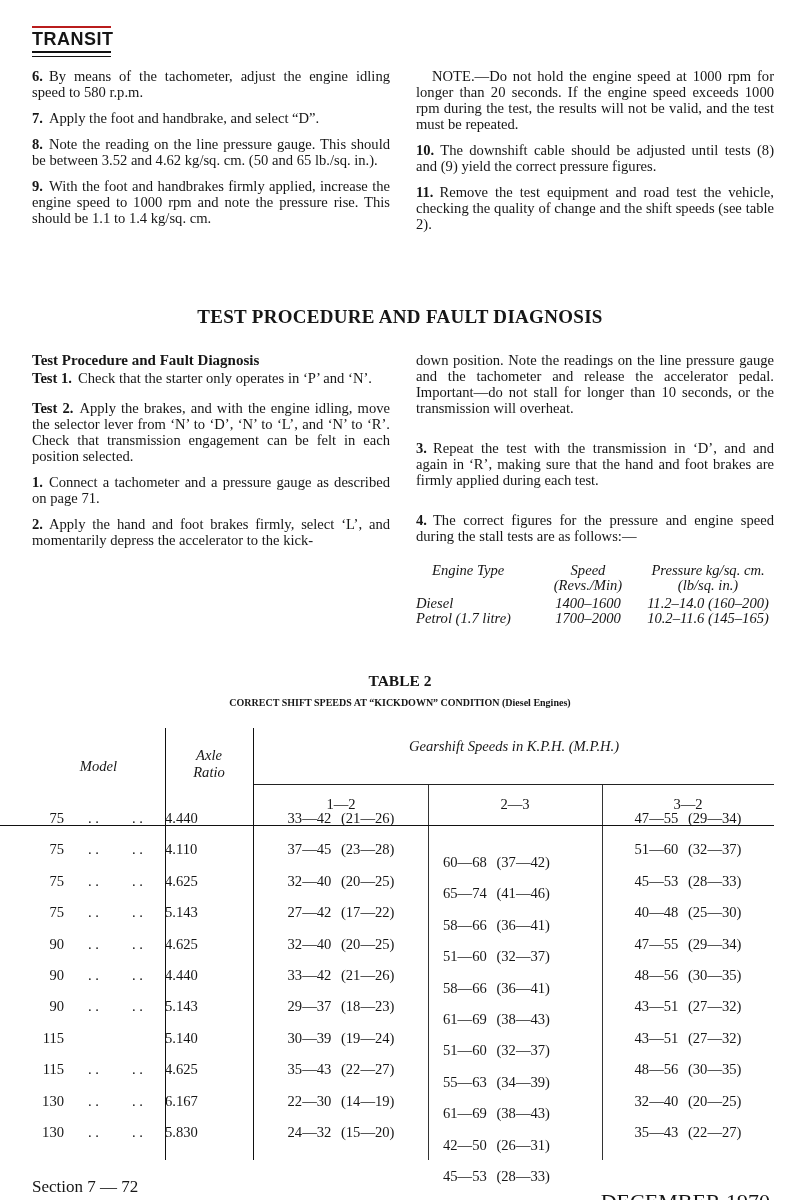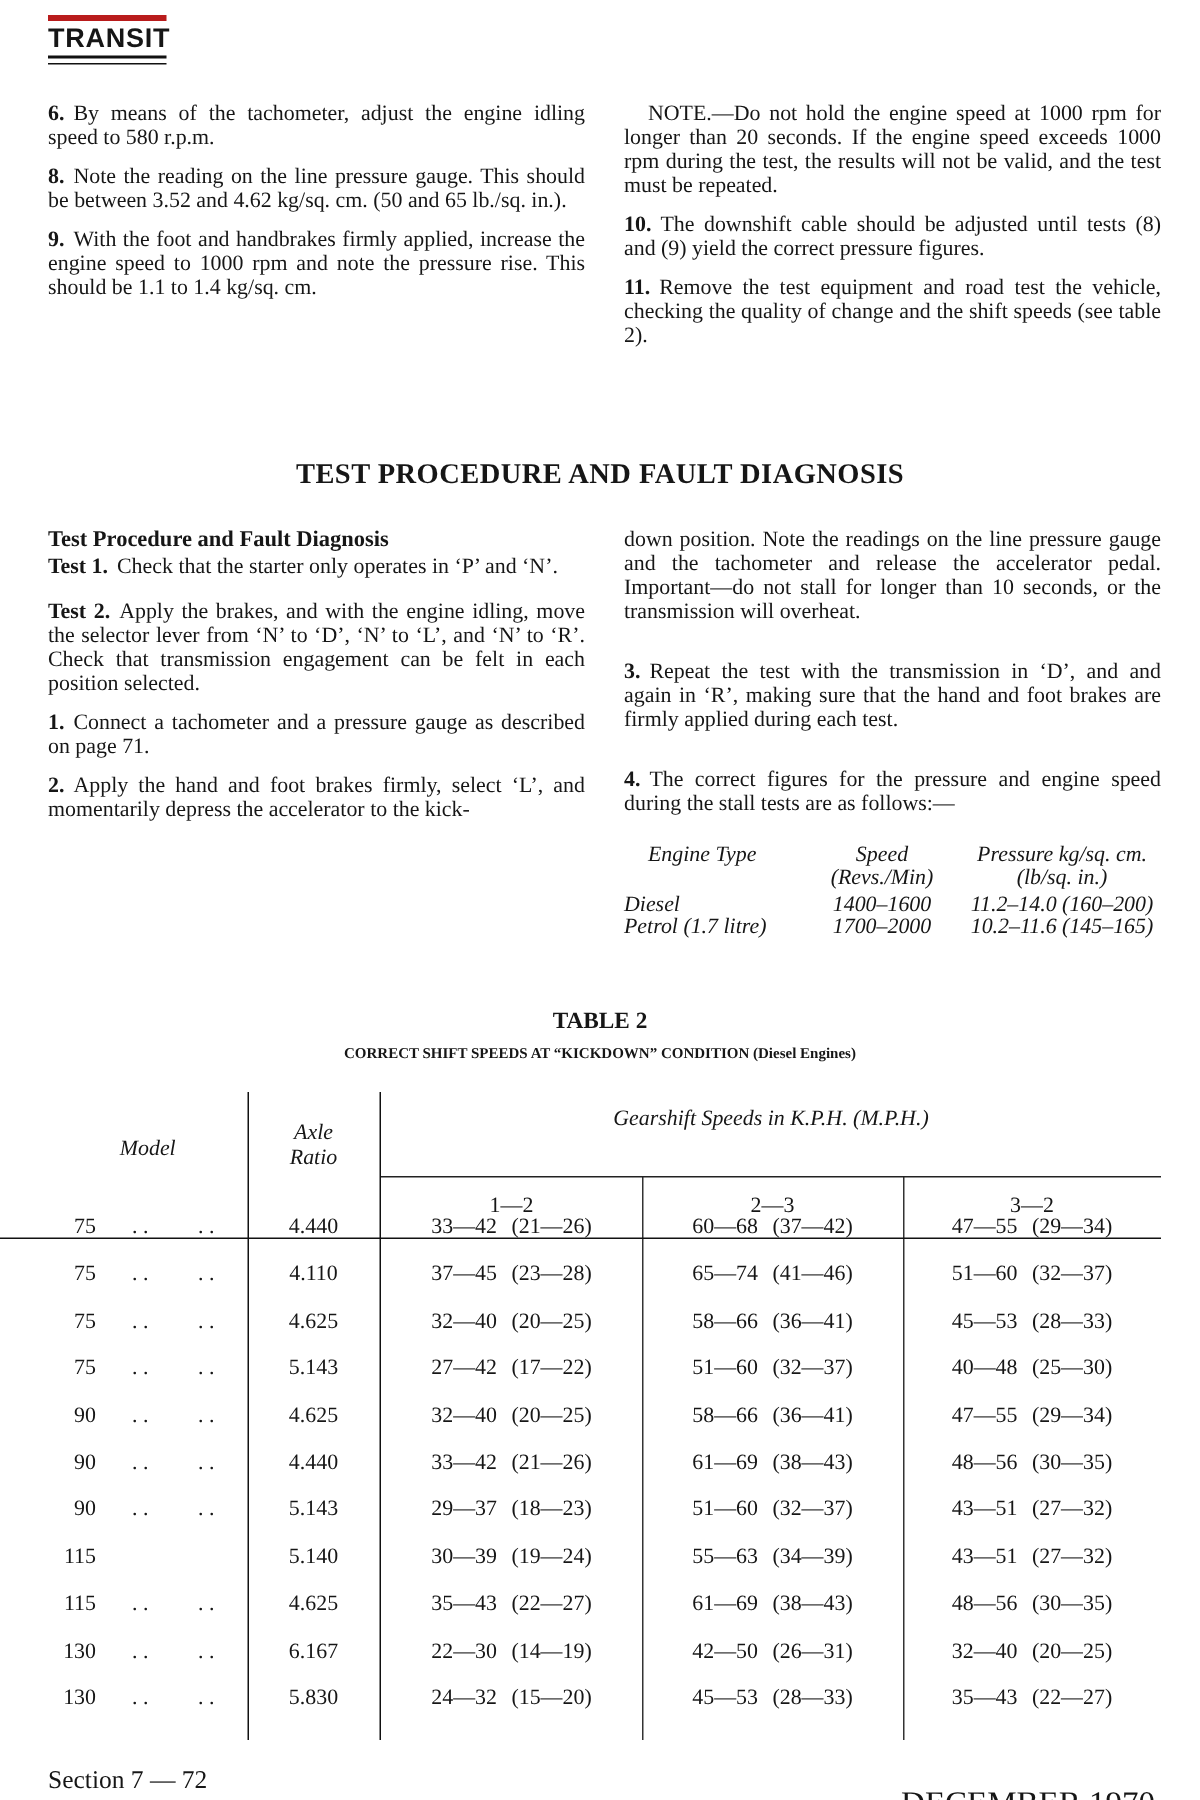--- a/index.html
+++ b/index.html
@@ -2,22 +2,22 @@
 <html><head>
   <meta charset="utf-8">
   <style>
     html, body { margin: 0; padding: 0; background: #ffffff; }
     body {
       width: 800px; height: 1200px; position: relative; overflow: hidden;
       font-family: "Liberation Serif", "DejaVu Serif", serif;
       color: #161616;
     }
     .running-head {
-      position: absolute; left: 32px; top: 10px; width: 79px;
-      border-top: 4px solid #b91c1c; border-bottom: 2px solid #111;
+      position: absolute; left: 32px; top: 26px; width: 79px;
+      border-top: 2px solid #b91c1c; border-bottom: 2px solid #111;
       padding: 1px 0 2px 0;
     }
     .running-head span {
       font-family: "Liberation Sans", "DejaVu Sans", sans-serif;
       font-weight: bold; font-size: 18px; letter-spacing: 0.5px; line-height: 20px;
       display: block;
     }
     .running-head::after {
       content: ""; display: block; position: absolute; left: 0; right: 0;
       bottom: -6px; border-bottom: 1px solid #111;
@@ -69,36 +69,37 @@
     .th-g { font-style: normal; top: 68px; }
     .th-g1 { left: 222px; width: 174px; }
     .th-g2 { left: 396px; width: 174px; }
     .th-g3 { left: 570px; width: 172px; }
     .tbody { position: absolute; left: 0; top: 82px; width: 742px; }
     .trow { position: absolute; left: 0; width: 742px; height: 20px; }
     .trow span { position: absolute; top: 0; }
     .t-model { left: -8px; width: 40px; }
     .t-dots1 { left: 56px; }
     .t-dots2 { left: 100px; }
-    .t-axle { left: 133px; width: 88px; text-align: center; }
+    .t-axle { left: 133px; width: 88px; }
     .t-g1 { left: 222px; width: 174px; text-align: center; word-spacing: 6px; }
-    .t-g2 { left: 396px; width: 174px; text-align: center; word-spacing: 6px; }
+    .t-g2 { left: 411px; width: 174px; text-align: left; word-spacing: 6px; margin-top: 44px; }
     .t-g3 { left: 570px; width: 172px; text-align: center; word-spacing: 6px; }
     .footer-left { position: absolute; left: 32px; top: 1177px; font-size: 17px; }
     .footer-right { position: absolute; right: 30px; top: 1189px; font-size: 22px; }
   </style>
 </head>
 <body>
 
 <div class="running-head">
   <span>TRANSIT</span>
 </div>
 
 <div class="col col-left-top">
   <p><span class="num">6.</span><span>By means of the tachometer, adjust the engine idling speed to 580 r.p.m.</span></p>
+  <p><span class="num">7.</span><span>Apply the foot and handbrake, and select “D”.</span></p>
   <p><span class="num">8.</span><span>Note the reading on the line pressure gauge. This should be between 3.52 and 4.62 kg/sq. cm. (50 and 65 lb./sq. in.).</span></p>
   <p><span class="num">9.</span><span>With the foot and handbrakes firmly applied, increase the engine speed to 1000 rpm and note the pressure rise. This should be 1.1 to 1.4 kg/sq. cm.</span></p>
 </div>
 
 <div class="col col-right-top">
   <p class="indent">NOTE.—Do not hold the engine speed at 1000 rpm for longer than 20 seconds. If the engine speed exceeds 1000 rpm during the test, the results will not be valid, and the test must be repeated.</p>
   <p class="gap-md"><span class="num">10.</span><span>The downshift cable should be adjusted until tests (8) and (9) yield the correct pressure figures.</span></p>
   <p class="gap-md"><span class="num">11.</span><span>Remove the test equipment and road test the vehicle, checking the quality of change and the shift speeds (see table 2).</span></p>
 </div>
 

